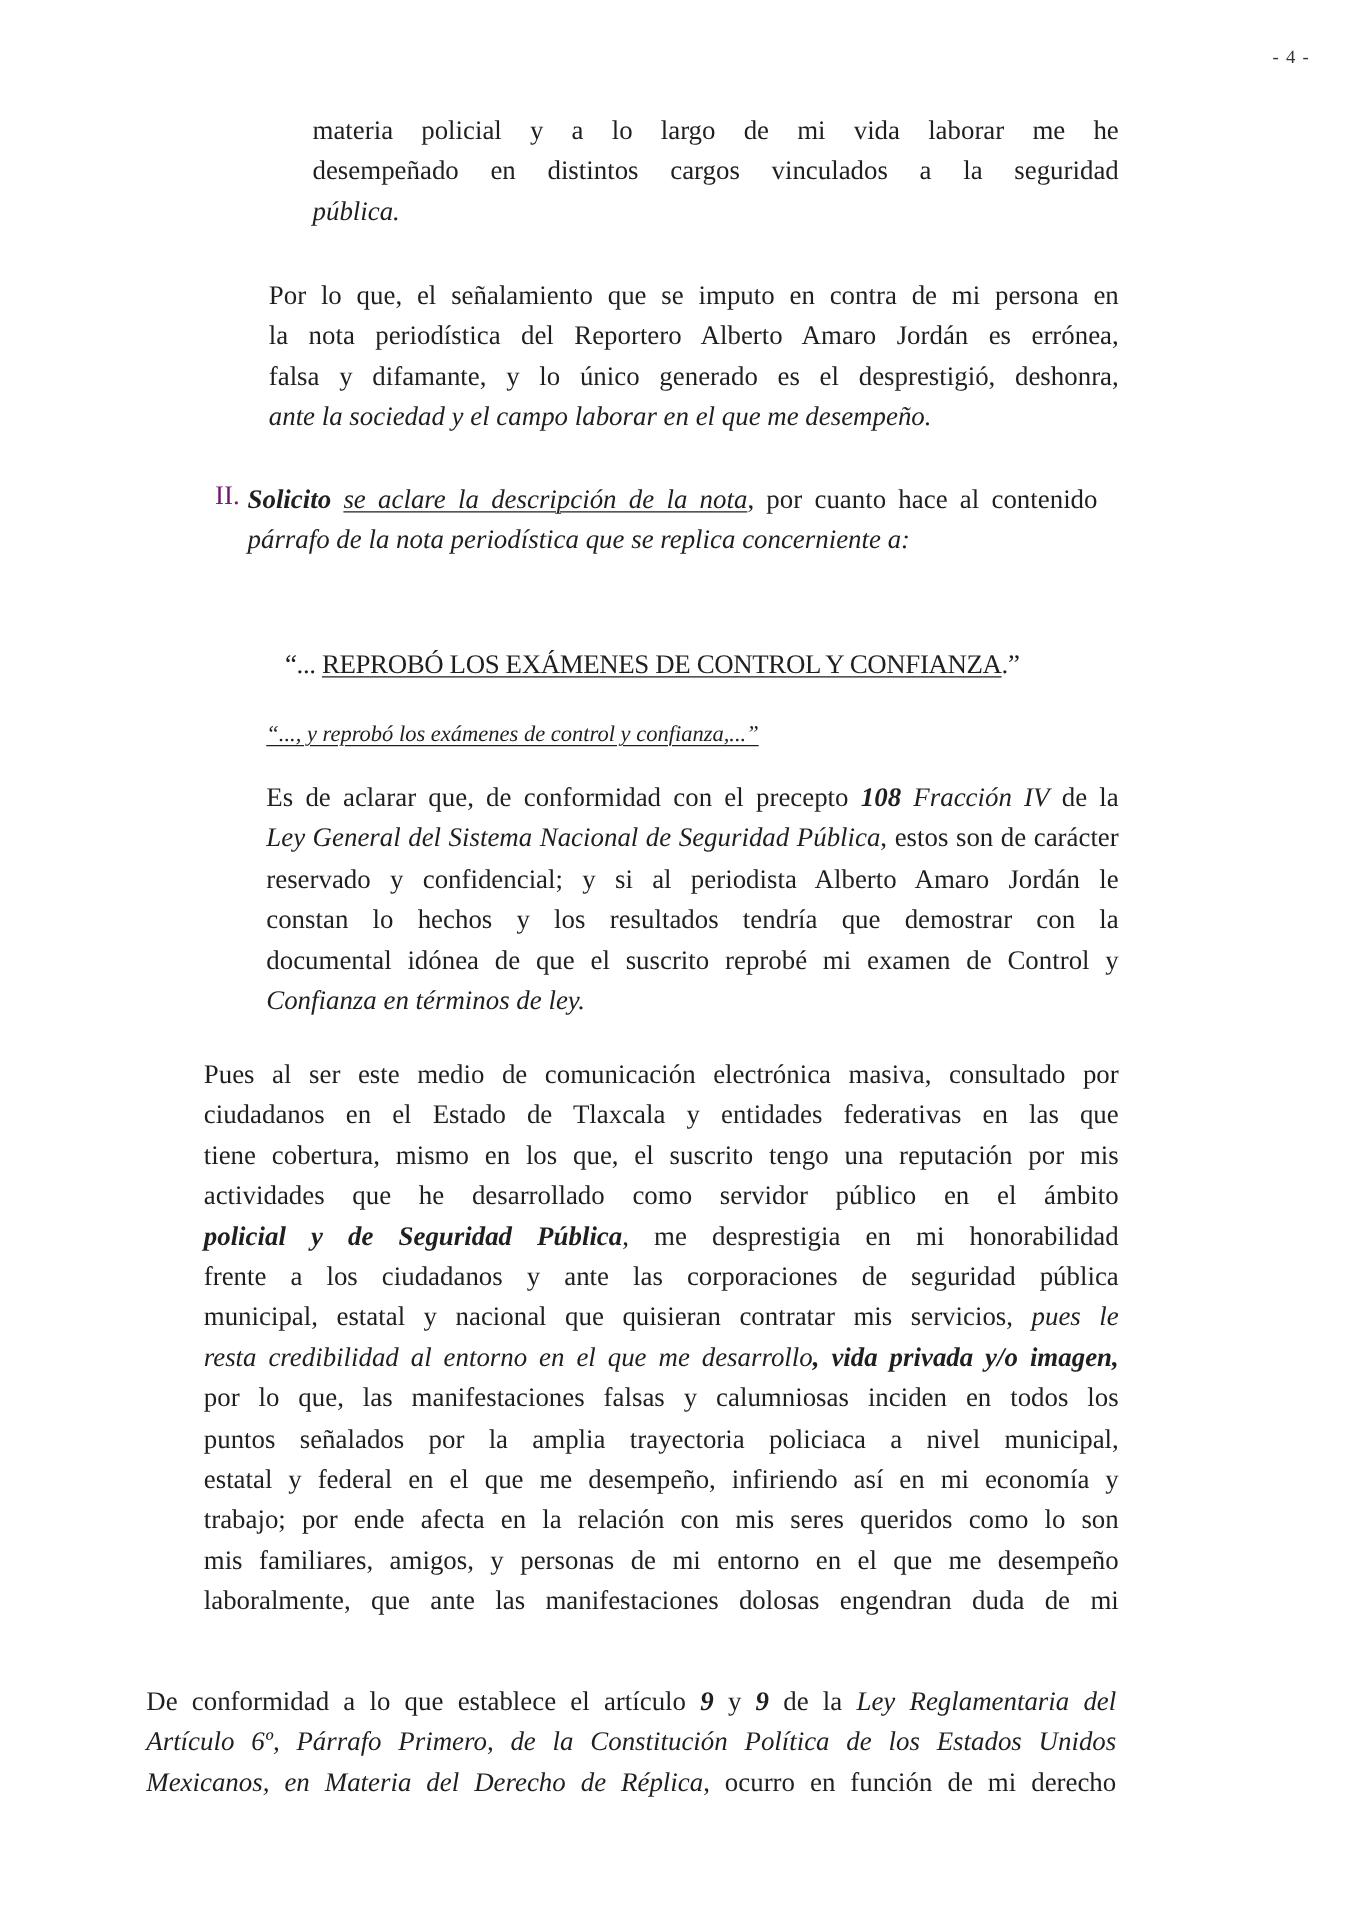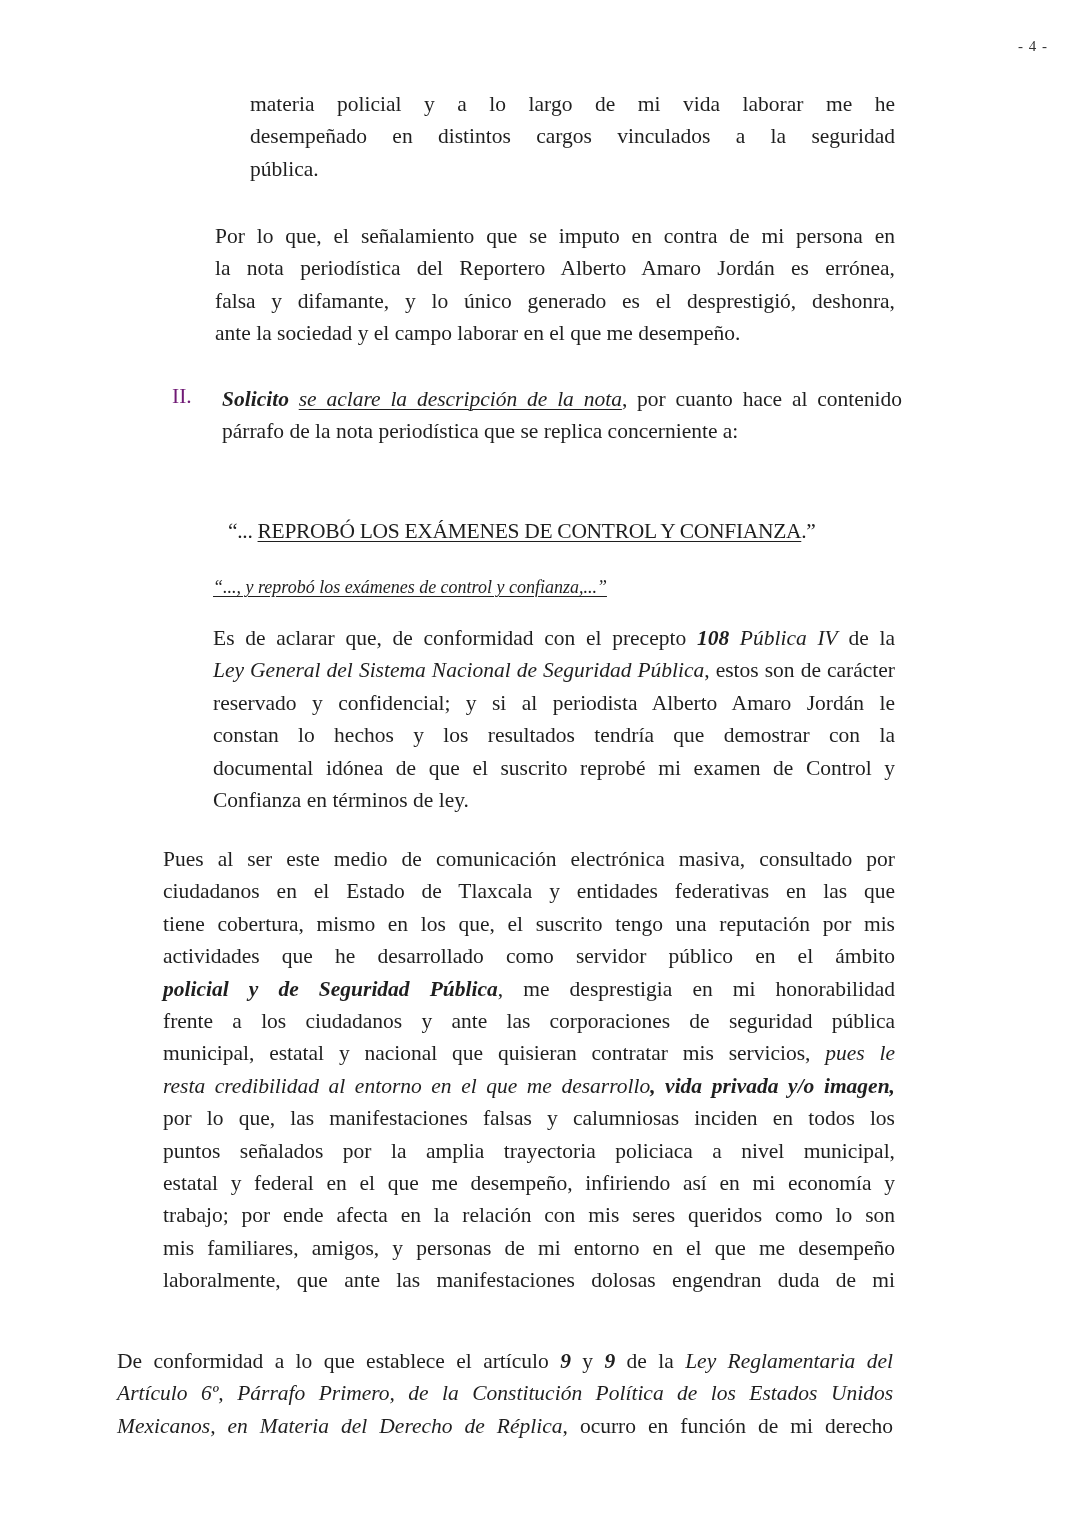--- a/index.html
+++ b/index.html
@@ -10,21 +10,21 @@
     }
     .page-number {
       position: absolute; top: 38px; left: 1018px;
       font-size: 15px; letter-spacing: 1px; color: #333;
     }
     .block { position: absolute; }
     .line {
       display: block; font-size: 21.5px; line-height: 32.4px; white-space: nowrap;
       text-align: justify; text-align-last: justify;
     }
-    .line.last { text-align-last: left; }
+    .line.last { text-align-last: left; font-style: italic; }
     .u { text-decoration: underline; text-decoration-thickness: 1px; text-underline-offset: 3px; }
     .i { font-style: italic; }
     .b { font-weight: bold; }
     .roman {
       position: absolute; left: 172px; top: 384px; font-size: 21.5px; color: #701a75;
     }
     .quote1 {
       position: absolute; left: 228px; top: 519px; font-size: 21.5px; white-space: nowrap; letter-spacing: -0.3px;
     }
     .quote2 {
@@ -43,30 +43,30 @@
 </div>
 
 <div class="block" style="left:215px; top:220px; width:680px;">
   <span class="line">Por lo que, el señalamiento que se imputo en contra de mi persona en</span>
   <span class="line">la nota periodística del Reportero Alberto Amaro Jordán es errónea,</span>
   <span class="line">falsa y difamante, y lo único generado es el desprestigió, deshonra,</span>
   <span class="line last">ante la sociedad y el campo laborar en el que me desempeño.</span>
 </div>
 
 <span class="roman">II.</span>
-<div class="block" style="left:222px; top:383px; width:680px;">
+<div class="block" style="left:198px; top:383px; width:680px;">
   <span class="line"><span class="b i">Solicito</span> <span class="u i">se aclare la descripción de la nota</span><span>, por cuanto hace al contenido</span></span>
   <span class="line last">párrafo de la nota periodística que se replica concerniente a:</span>
 </div>
 
 <div class="quote1"><span>“... </span><span class="u">REPROBÓ LOS EXÁMENES DE CONTROL Y CONFIANZA</span><span>.”</span></div>
 <div class="quote2 u">“...,  y reprobó los exámenes de control y confianza,...”</div>
 
 <div class="block" style="left:213px; top:622px; width:682px;">
-  <span class="line"><span>Es de aclarar que, de conformidad con el precepto </span><span class="b i">108</span><span class="i"> Pública IV</span><span> de la</span></span>
+  <span class="line"><span>Es de aclarar que, de conformidad con el precepto </span><span class="b i">108</span><span class="i"> Fracción IV</span><span> de la</span></span>
   <span class="line"><span class="i">Ley General del Sistema Nacional de Seguridad Pública</span><span>, estos son de carácter</span></span>
   <span class="line">reservado y confidencial; y si al periodista Alberto Amaro Jordán le</span>
   <span class="line">constan lo hechos y los resultados tendría que demostrar con la</span>
   <span class="line">documental idónea de que el suscrito reprobé mi examen de Control y</span>
   <span class="line last">Confianza en términos de ley.</span>
 </div>
 
 <div class="block" style="left:163px; top:843px; width:732px;">
   <span class="line">Pues al ser este medio de comunicación electrónica masiva, consultado por</span>
   <span class="line">ciudadanos en el Estado de Tlaxcala y entidades federativas en las que</span>

